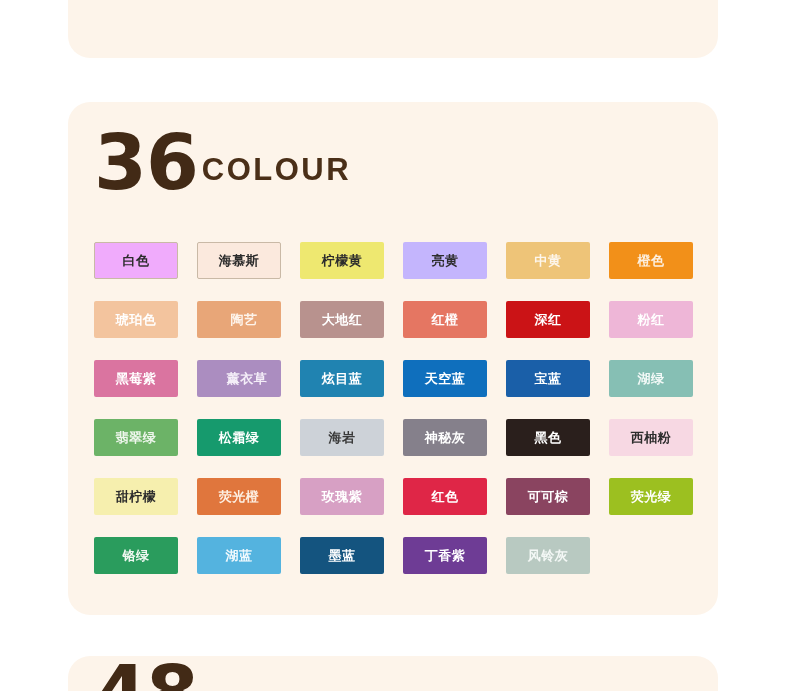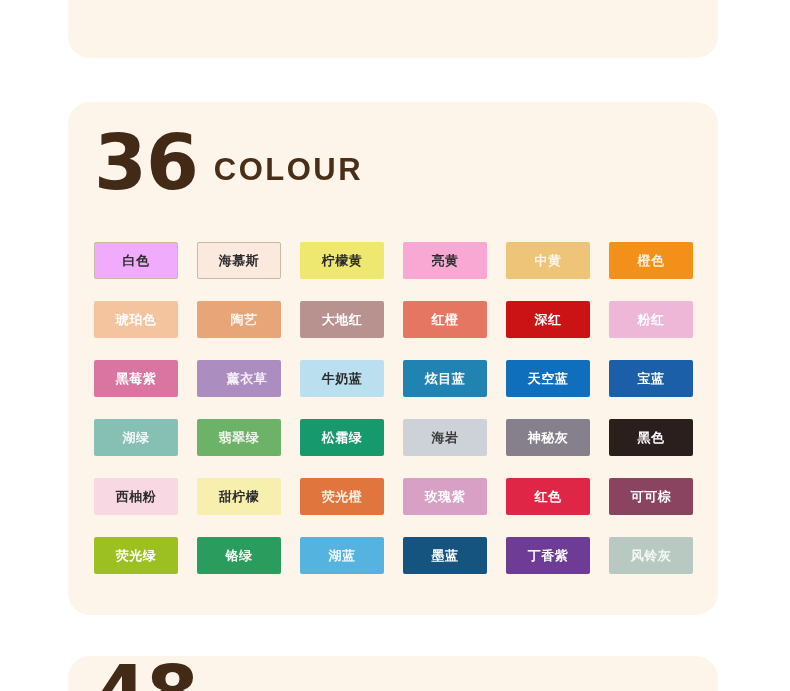--- a/index.html
+++ b/index.html
@@ -41,21 +41,21 @@
   .card-bottom-partial {
     top: 656px;
     height: 120px;
   }
 
   
   .heading {
     display: flex;
     align-items: flex-end;
     padding: 30px 0 0 26px;
-    gap: 16px;
+    gap: 4px;
   }
   .heading-number {
     font-family: "DejaVu Sans", sans-serif;
     font-size: 76px;
     font-weight: 700;
     color: #422a16;
     line-height: 0.82;
     letter-spacing: -1px;
   }
   .heading-word {
@@ -125,21 +125,21 @@
     <div class="swatch-grid" id="mainGrid">
         <div class="swatch" style="background: #f0abfc; border: 1px solid rgb(201, 185, 166);">
           <span class="swatch-label" style="color: rgb(44, 44, 44);">白色</span>
         </div>
         <div class="swatch" style="background: rgb(251, 233, 221); border: 1px solid rgb(201, 185, 166);">
           <span class="swatch-label" style="color: rgb(44, 44, 44);">海慕斯</span>
         </div>
         <div class="swatch" style="background: rgb(238, 232, 112);">
           <span class="swatch-label" style="color: rgb(44, 44, 44);">柠檬黄</span>
         </div>
-        <div class="swatch" style="background: #f9a8d4;">
+        <div class="swatch" style="background: #c4b5fd;">
           <span class="swatch-label" style="color: rgb(44, 44, 44);">亮黄</span>
         </div>
         <div class="swatch" style="background: rgb(238, 196, 120);">
           <span class="swatch-label" style="color: rgb(253, 246, 236);">中黄</span>
         </div>
         <div class="swatch" style="background: rgb(242, 144, 25);">
           <span class="swatch-label" style="color: rgb(253, 240, 224);">橙色</span>
         </div>
         <div class="swatch" style="background: rgb(243, 196, 158);">
           <span class="swatch-label" style="color: rgb(255, 255, 255);">琥珀色</span>
@@ -158,23 +158,20 @@
         </div>
         <div class="swatch" style="background: rgb(238, 182, 215);">
           <span class="swatch-label" style="color: rgb(255, 255, 255);">粉红</span>
         </div>
         <div class="swatch" style="background: rgb(218, 116, 160);">
           <span class="swatch-label" style="color: rgb(255, 255, 255);">黑莓紫</span>
         </div>
         <div class="swatch" style="background: rgb(171, 141, 192); padding-left: 16px;">
           <span class="swatch-label" style="color: rgb(244, 238, 248);">薰衣草</span>
         </div>
-        <div class="swatch" style="background: rgb(186, 223, 238);">
-          <span class="swatch-label" style="color: rgb(44, 44, 44);">牛奶蓝</span>
-        </div>
         <div class="swatch" style="background: rgb(32, 131, 177);">
           <span class="swatch-label" style="color: rgb(255, 255, 255);">炫目蓝</span>
         </div>
         <div class="swatch" style="background: rgb(15, 111, 189);">
           <span class="swatch-label" style="color: rgb(255, 255, 255);">天空蓝</span>
         </div>
         <div class="swatch" style="background: rgb(26, 95, 168);">
           <span class="swatch-label" style="color: rgb(255, 255, 255);">宝蓝</span>
         </div>
         <div class="swatch" style="background: rgb(134, 191, 180);">

